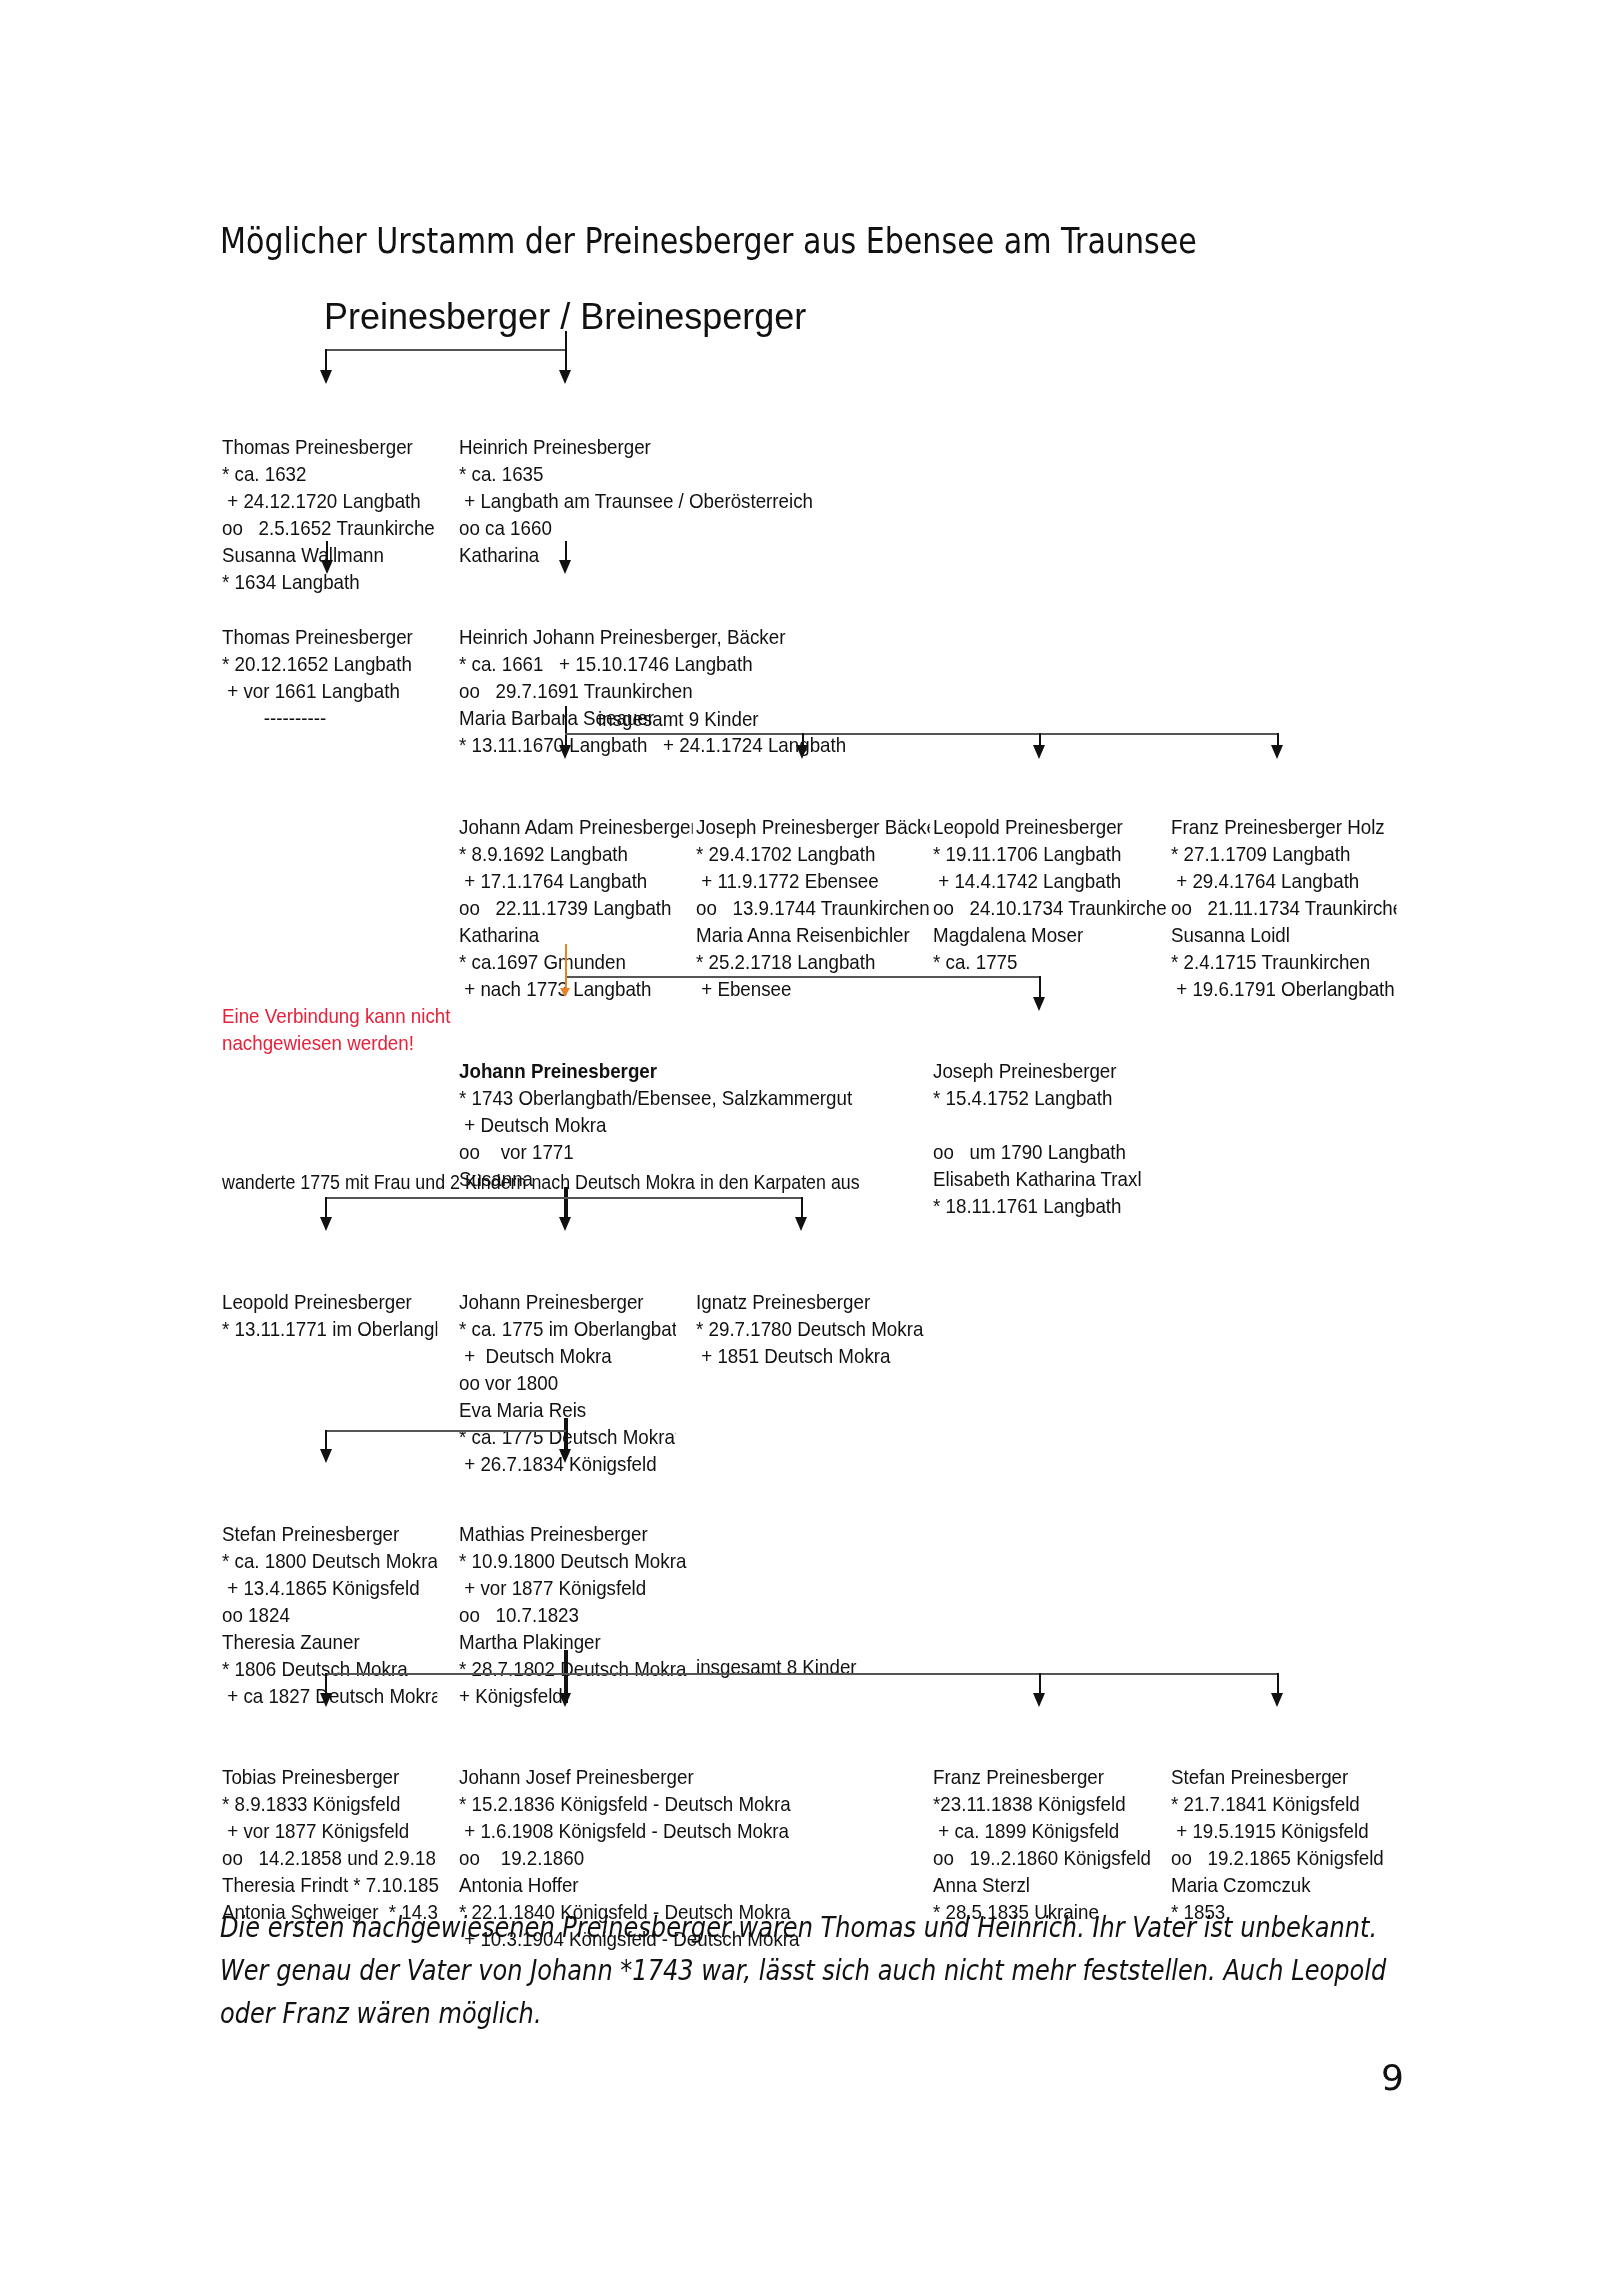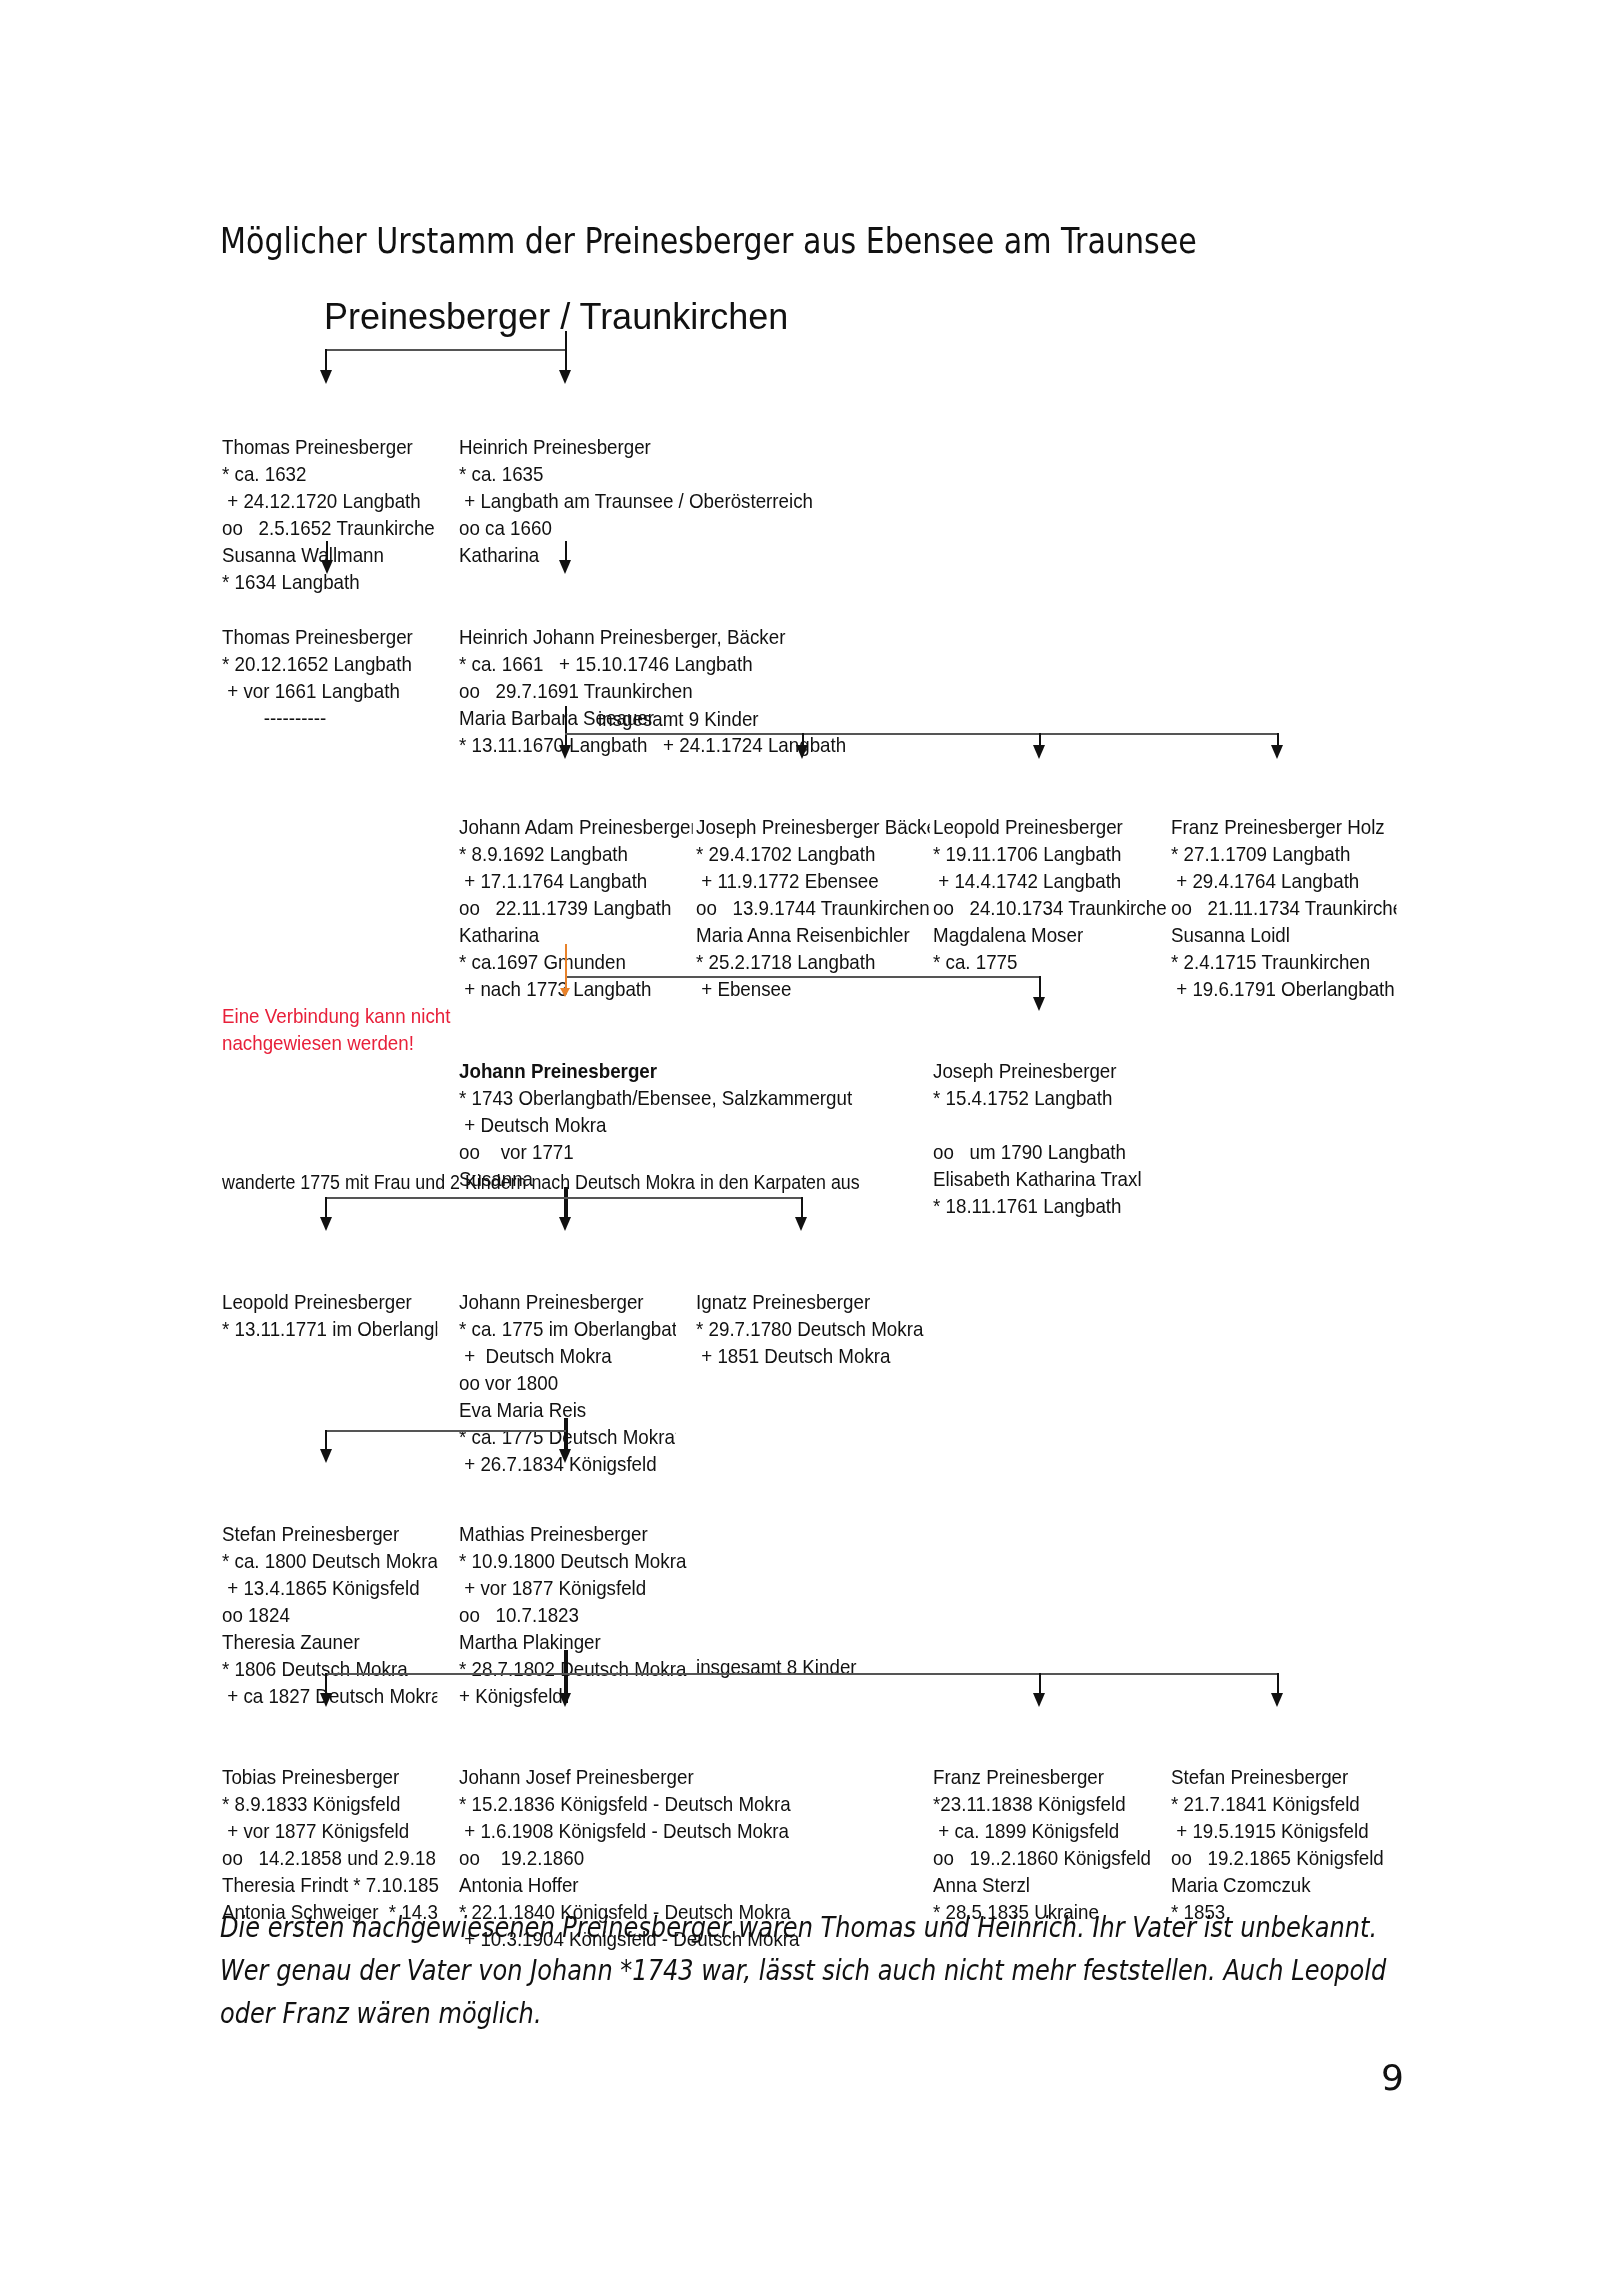--- a/index.html
+++ b/index.html
@@ -18,21 +18,21 @@
   .arrow { position:absolute; width:0; height:0; border-left:6.5px solid transparent; border-right:6.5px solid transparent; border-top:14px solid #111; }
   .orange { background:#e8822a !important; }
   .arrow.orange-a { border-top-color:#e8822a; }
   .footer { position:absolute; left:220px; top:1906px; width:1194px; font-family:"DejaVu Sans", sans-serif; font-style:italic; font-size:28px; line-height:43px; transform:scaleX(0.86); transform-origin:left top; width:1388px; }
   .pagenum { position:absolute; left:1381px; top:2057px; font-family:"DejaVu Sans", sans-serif; font-size:36px; }
 </style>
 </head>
 <body>
 
 <div class="title">Möglicher Urstamm der Preinesberger aus Ebensee am Traunsee</div>
-<div class="chart-title">Preinesberger / Traunkirchen</div>
+<div class="chart-title">Preinesberger / Breinesperger</div>
 
 <div class="hline" style="left:325px; top:349px; width:241px;"></div>
 <div class="vline" style="left:325px; top:349px; height:23px;"></div>
 <div class="arrow" style="left:320px; top:370px;"></div>
 <div class="vline" style="left:565px; top:331px; height:42px;"></div>
 <div class="arrow" style="left:559px; top:370px;"></div>
 
 <div class="block" style="left:222px; top:380px; width:259px;">
   <div>Thomas Preinesberger</div><div>* ca. 1632</div><div> + 24.12.1720 Langbath</div><div>oo   2.5.1652 Traunkirche</div><div>Susanna Wallmann</div><div>* 1634 Langbath</div>
 </div>

